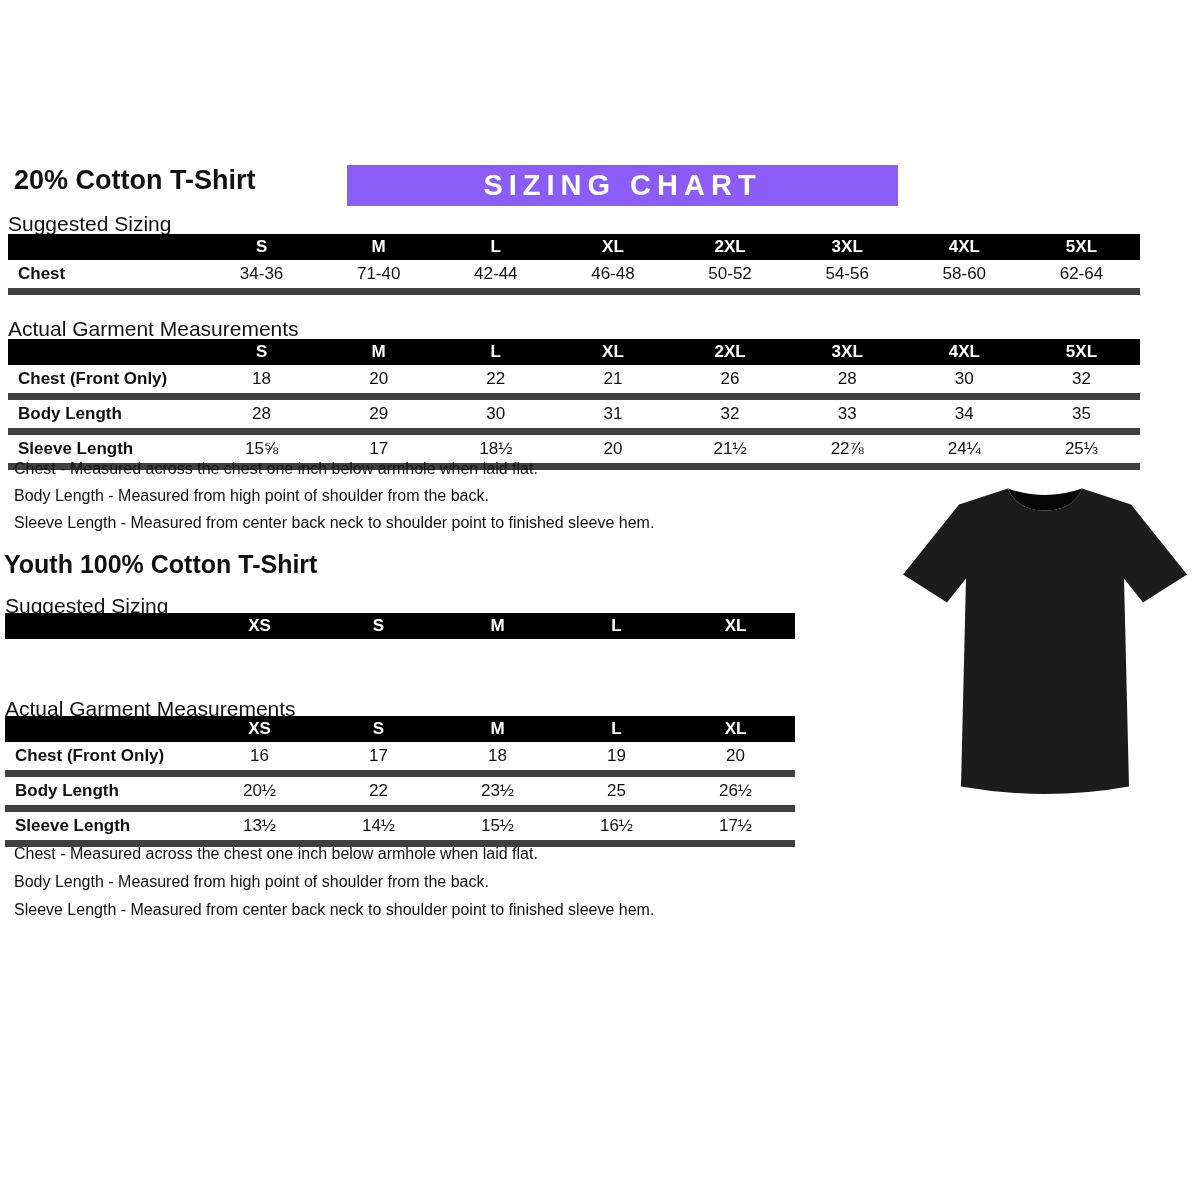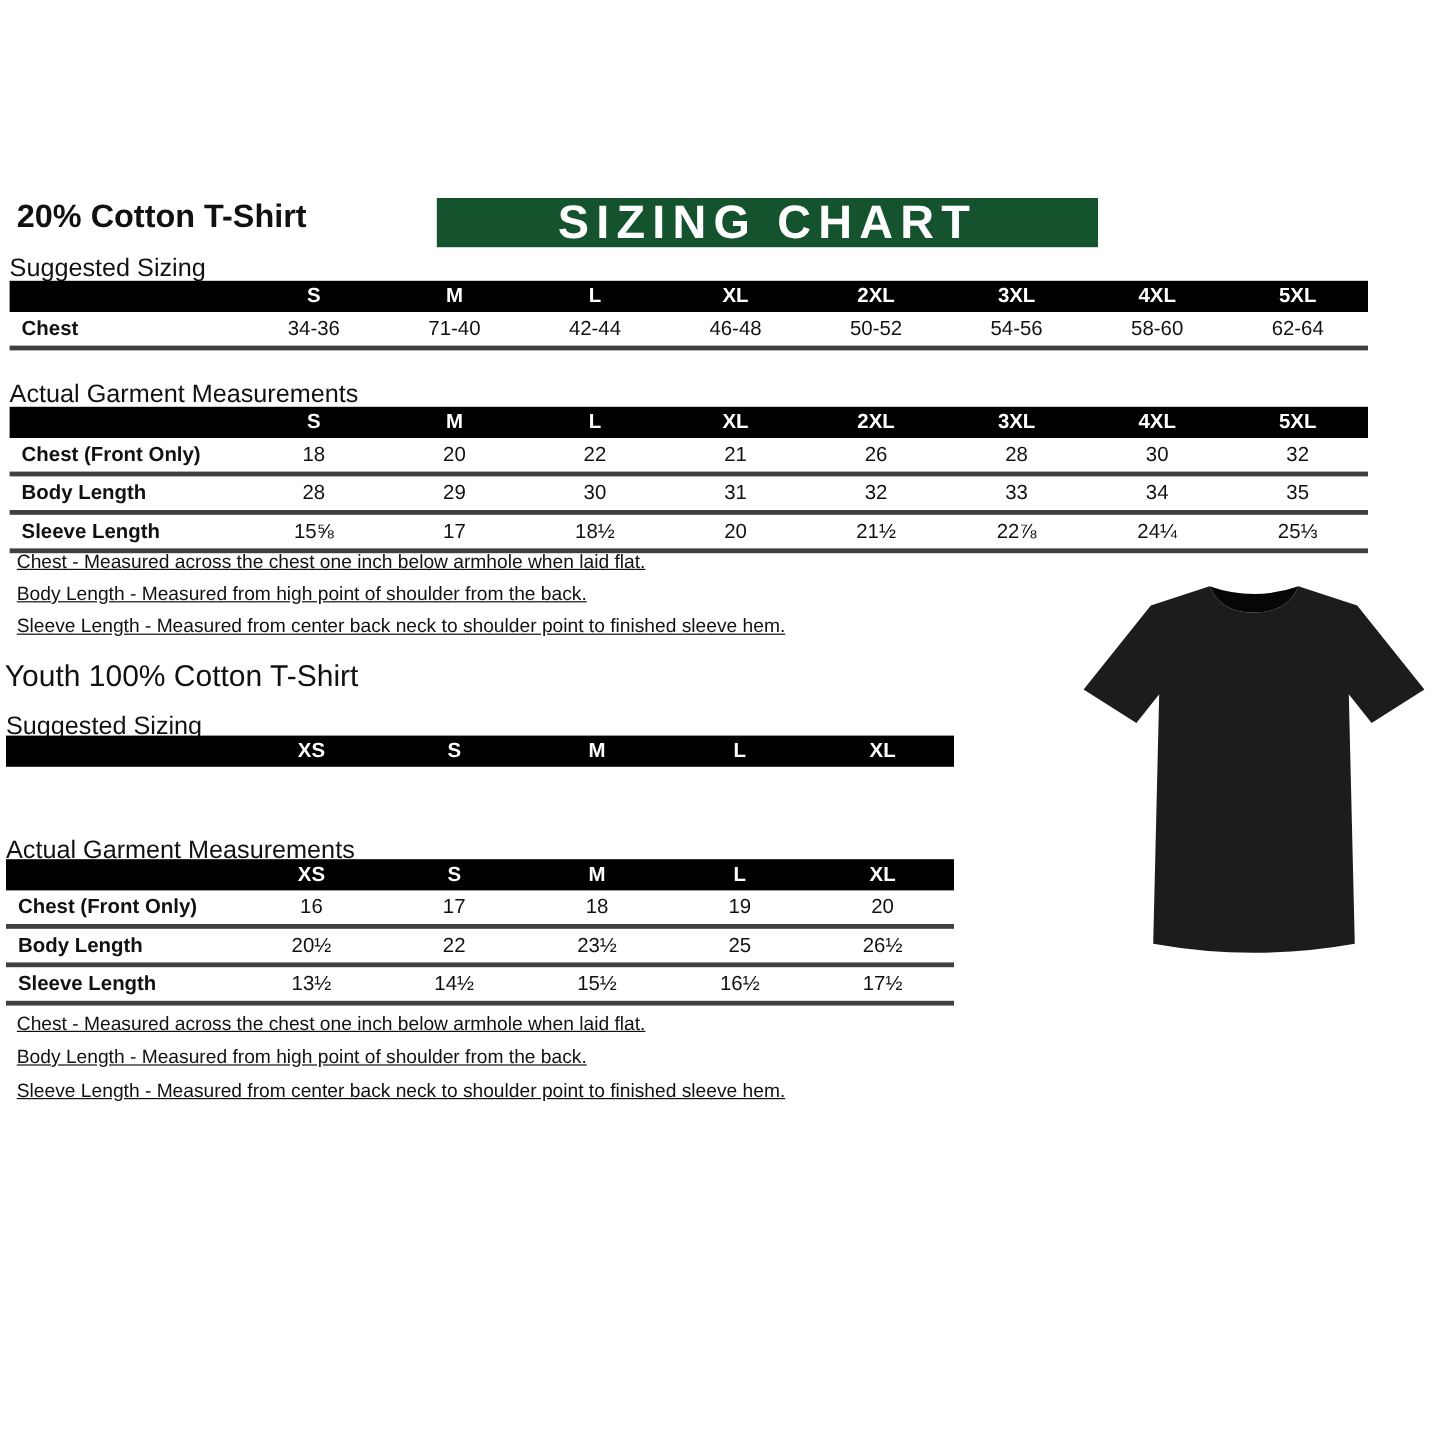--- a/index.html
+++ b/index.html
@@ -4,38 +4,38 @@
 <style>
   html,body{margin:0;padding:0;}
   body{
     width:1200px;height:1200px;background:#ffffff;
     font-family:"Liberation Sans", sans-serif;color:#111;
     position:relative;overflow:hidden;
   }
   .abs{position:absolute;}
   .page-title{left:14px;top:165px;font-size:27px;font-weight:bold;}
   .banner{
-    left:364px;top:165px;width:551px;height:41px;background:#14532d;color:#fff;
+    left:347px;top:165px;width:551px;height:41px;background:#8b5cf6;color:#fff;
     display:flex;align-items:center;justify-content:center;
-    font-size:39px;font-weight:bold;letter-spacing:6px;
+    font-size:29px;font-weight:bold;letter-spacing:6px;
   }
   .section-label{font-size:21px;}
-  .youth-title{font-size:25px;font-weight:normal;}
+  .youth-title{font-size:25px;font-weight:bold;}
 
   
   .tbl{--labelw:195px;}
   .t-row{display:flex;align-items:center;}
   .t-head{background:#000;color:#fff;font-weight:bold;height:26px;font-size:17px;}
-  .t-data{height:28px;border-bottom:4px solid #404040;font-size:17px;}
+  .t-data{height:28px;border-bottom:7px solid #404040;font-size:17px;}
   .t-cell{flex:1;text-align:center;white-space:nowrap;}
   .t-label{flex:0 0 var(--labelw);text-align:left;padding-left:10px;font-weight:bold;box-sizing:border-box;}
   .adult-tbl{width:1132px;}
   .youth-tbl{width:790px;}
 
-  .note{font-size:16px;white-space:nowrap;text-decoration:underline;}
+  .note{font-size:16px;white-space:nowrap;}
 </style>
 </head>
 <body>
 
 <div class="abs page-title">20% Cotton T-Shirt</div>
 <div class="abs banner">SIZING CHART</div>
 
 <div class="abs section-label" style="left:8px;top:212px;">Suggested Sizing</div>
 <div class="abs tbl adult-tbl" style="left:8px;top:234px;">
     <div class="t-row t-head">

